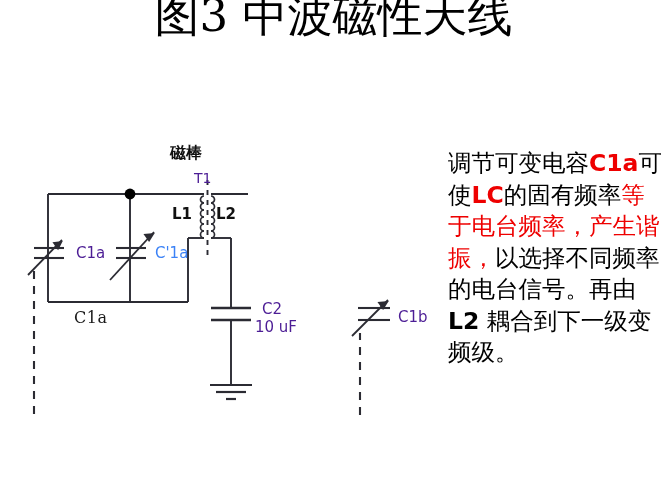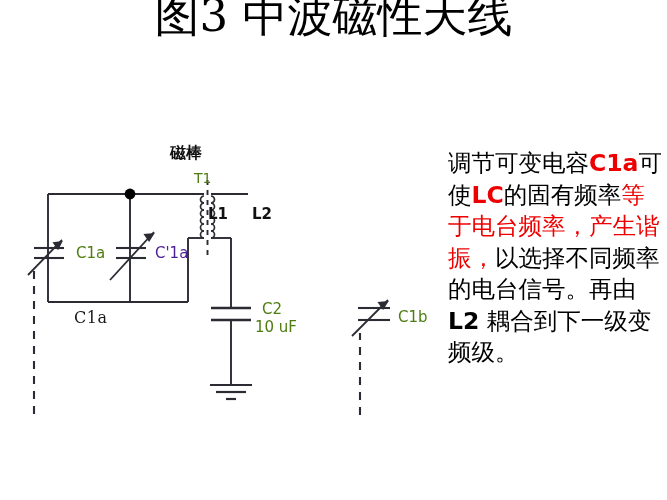--- a/index.html
+++ b/index.html
@@ -71,42 +71,41 @@
     height: 360px;
   }
   #circuit svg { display: block; }
 
   .lbl {
     position: absolute;
     font-family: "DejaVu Sans", "Liberation Sans", sans-serif;
     white-space: nowrap;
     color: #9aa0c8;
   }
-  .lbl-blue { color: #4d7c0f; font-size: 15px; }
+  .lbl-blue { color: #4c1d95; font-size: 15px; }
   .lbl-black-bold {
     color: #111111;
     font-weight: bold;
     font-size: 15px;
     font-family: "DejaVu Sans", "Liberation Sans", sans-serif;
-    margin-left: 36px;
   }
   .lbl-serif-black {
     color: #1a1a1a;
     font-size: 16px;
     font-family: "DejaVu Serif", "Liberation Serif", serif;
     letter-spacing: 0.5px;
   }
   .lbl-cn {
     color: #111111;
     font-weight: bold;
     font-size: 16px;
     font-family: Liberation Sans, sans-serif;
   }
   .lbl-prime {
-    color: #4c1d95;
+    color: #3b82f6;
     font-size: 15px;
   }
 </style>
 </head>
 <body>
 
 <div id="slide">
 
   <div id="title-block">
     <span id="title-line1">图3 中波磁性天线</span>

